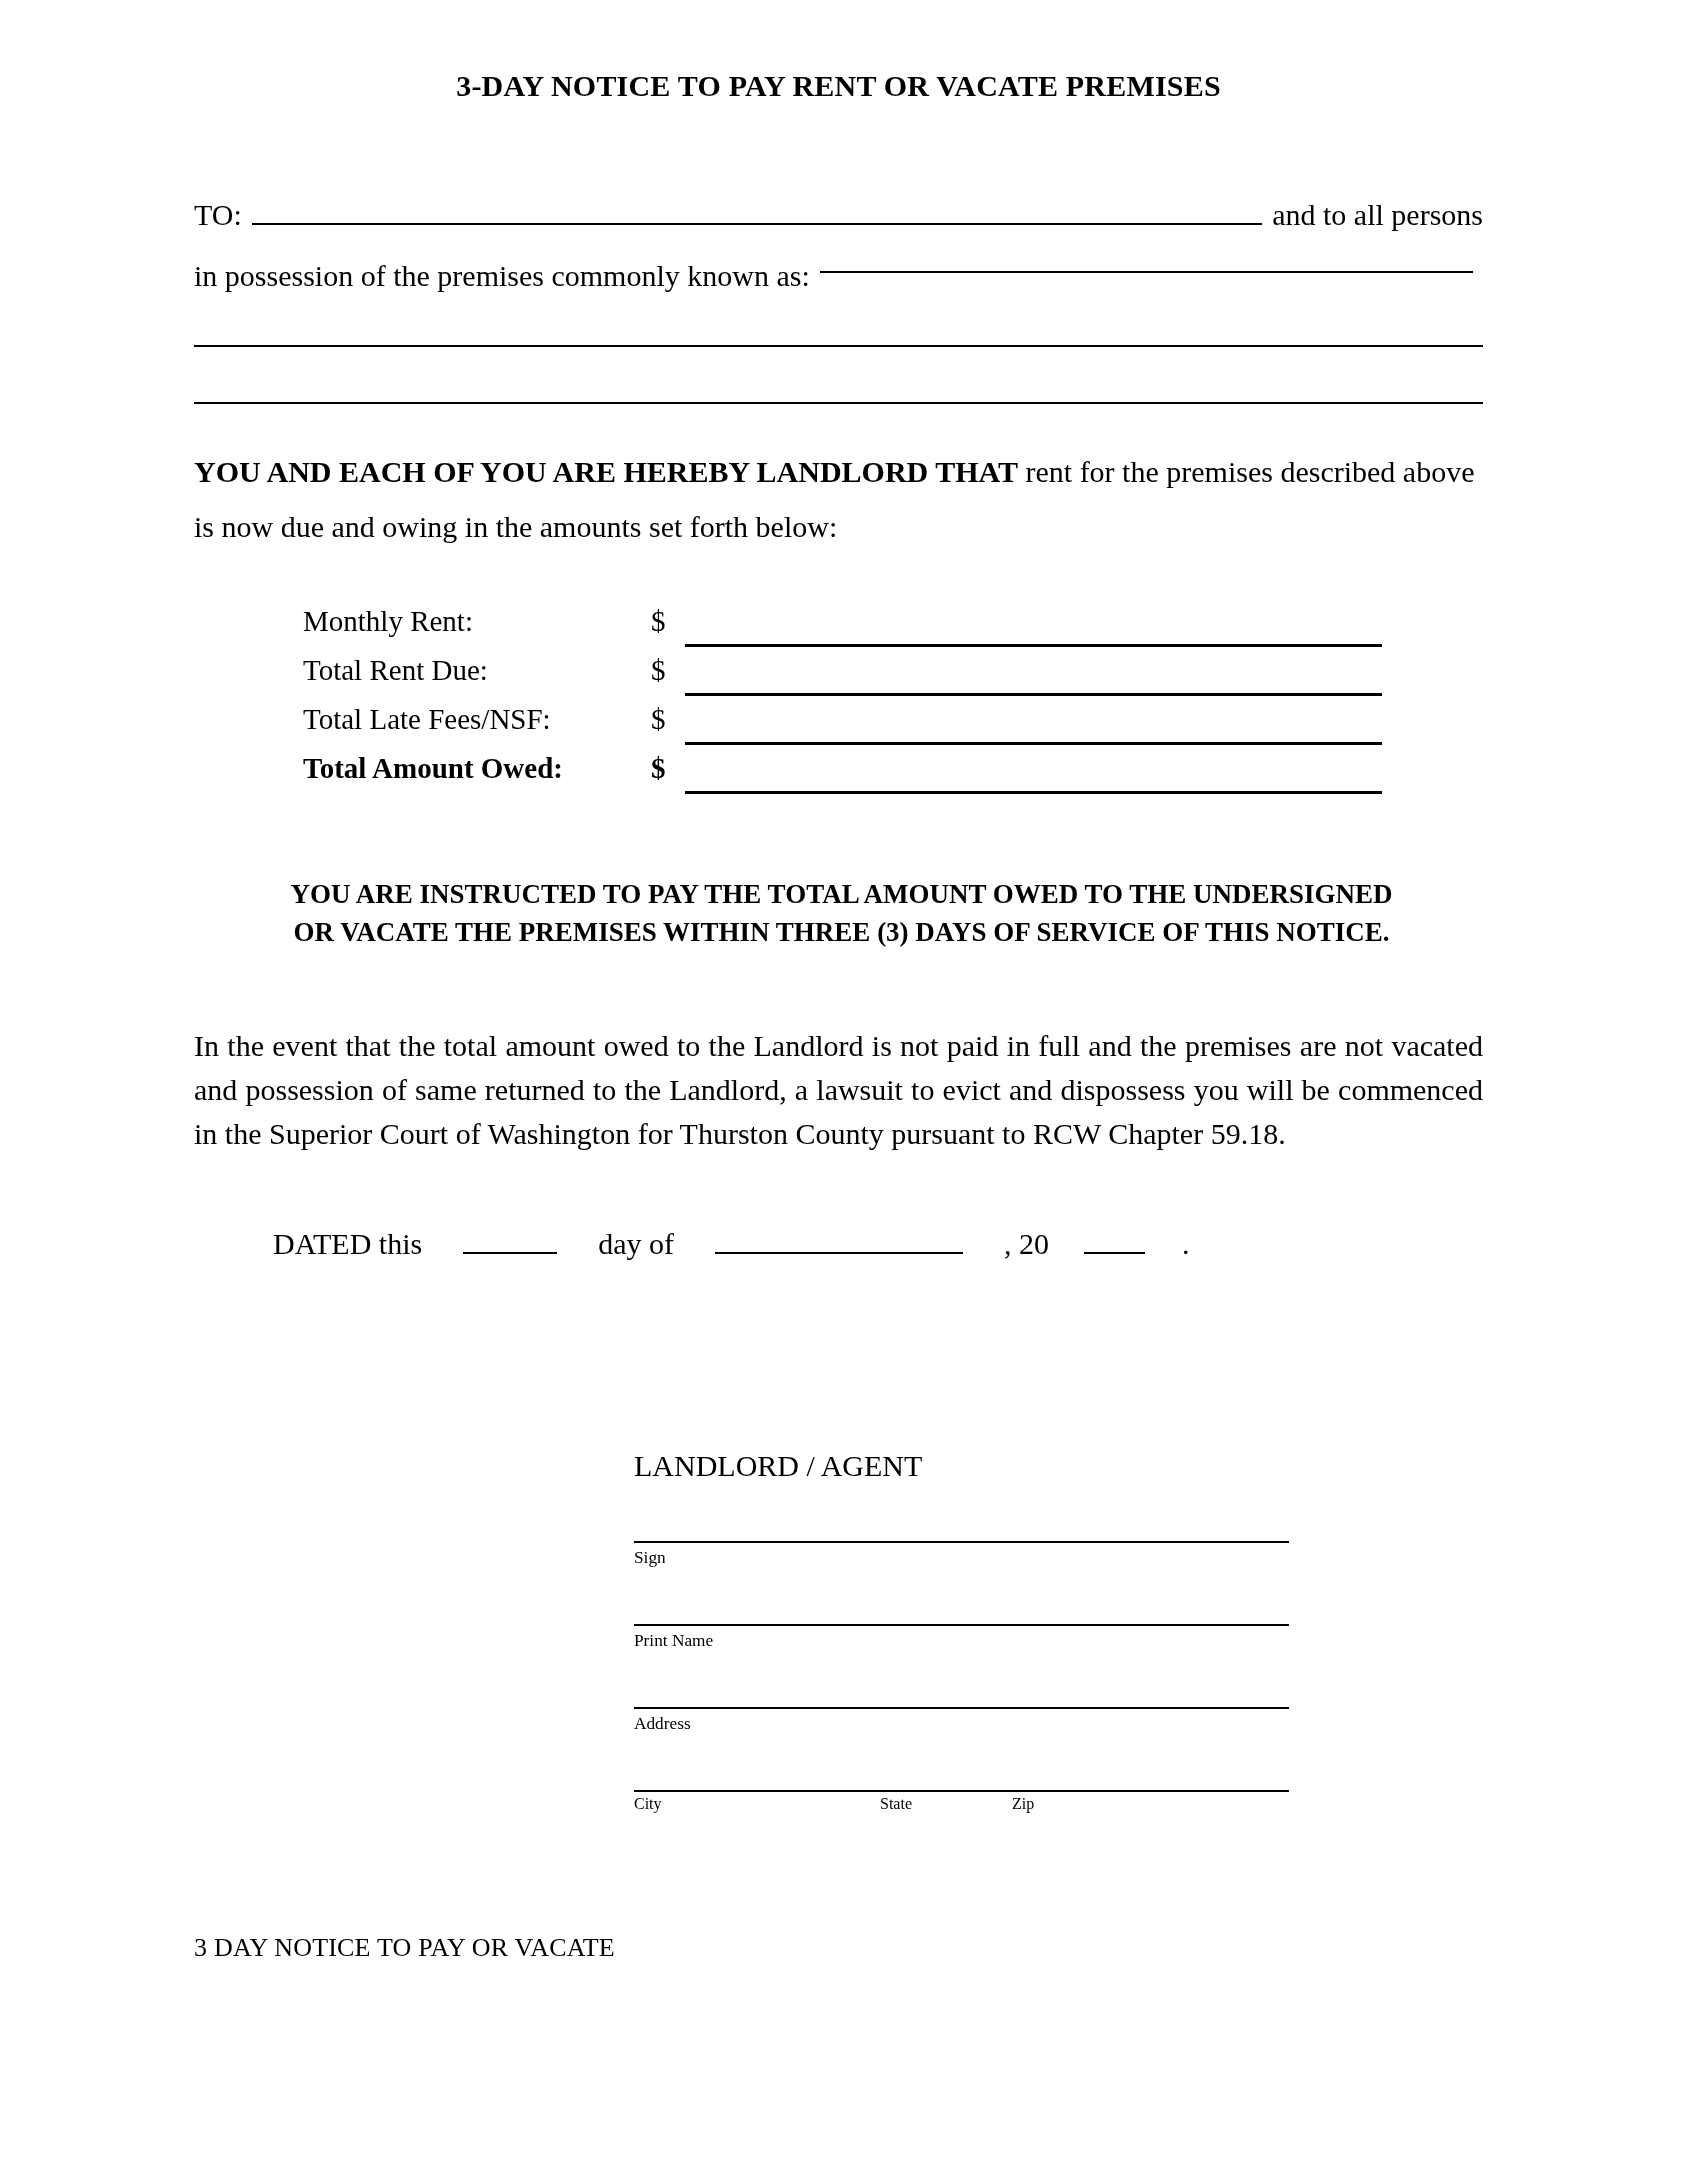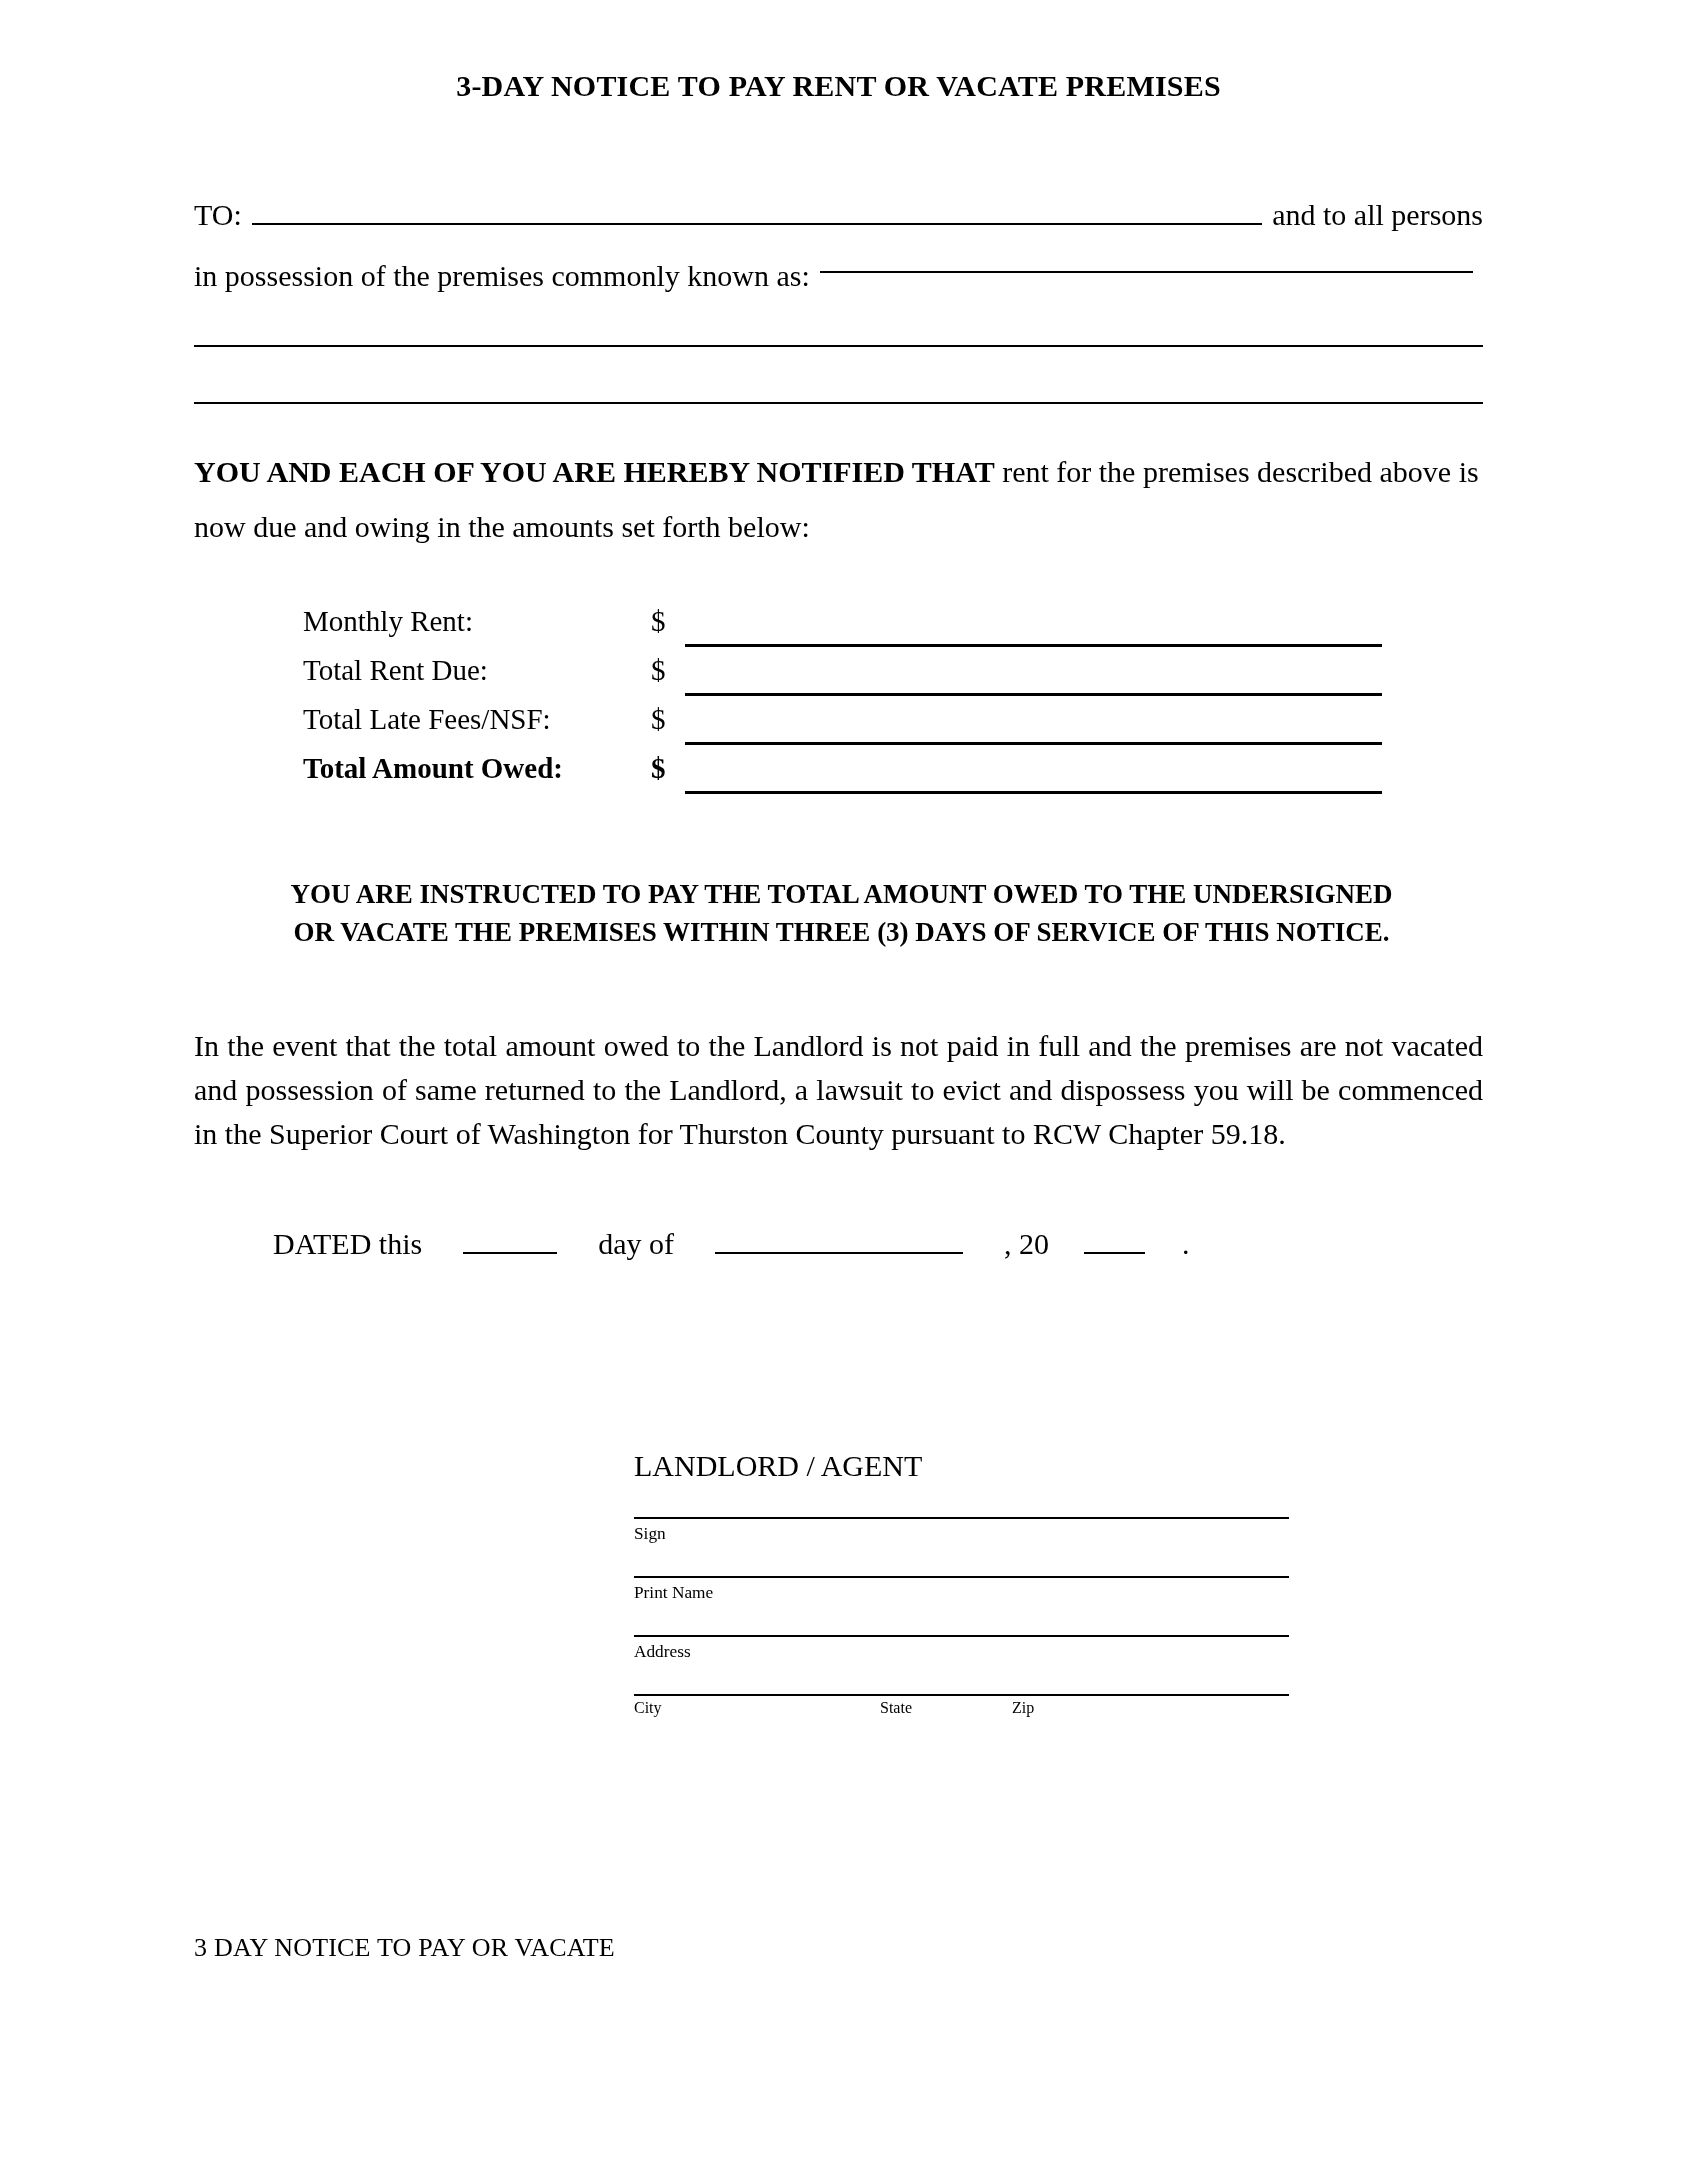--- a/index.html
+++ b/index.html
@@ -164,21 +164,21 @@
     left: 634px;
     top: 1445px;
     width: 655px;
   }
   .sig-title {
     font-size: 30px;
     line-height: 42px;
     margin-bottom: 10px;
   }
   .sig-field {
-    margin-top: 30px;
+    margin-top: 54px;
   }
   .sig-field .rule {
     border-bottom: 2px solid #000;
     height: 0;
     width: 100%;
   }
   .sig-caption {
     font-size: 17.3px;
     line-height: 24px;
     padding-top: 3px;
@@ -221,21 +221,21 @@
       <div class="known-line">
         <span class="known-label">in possession of the premises commonly known as:</span>
         <span class="fill-rule"></span>
       </div>
 
       <div class="blank-rule blank-rule-1"></div>
       <div class="blank-rule blank-rule-2"></div>
     </div>
 
     <div class="notified">
-      <b>YOU AND EACH OF YOU ARE HEREBY NOTIFIED THAT</b><span> rent for the premises described above is now due and owing in the amounts set forth below:</span>
+      <b>YOU AND EACH OF YOU ARE HEREBY LANDLORD THAT</b><span> rent for the premises described above is now due and owing in the amounts set forth below:</span>
     </div>
 
     <div class="amounts">
 
       <div class="amt-row">
         <span class="amt-label">Monthly Rent:</span>
         <span class="amt-dollar">$</span>
         <span class="amt-rule-holder">
           <span class="amt-rule"></span>
         </span>

